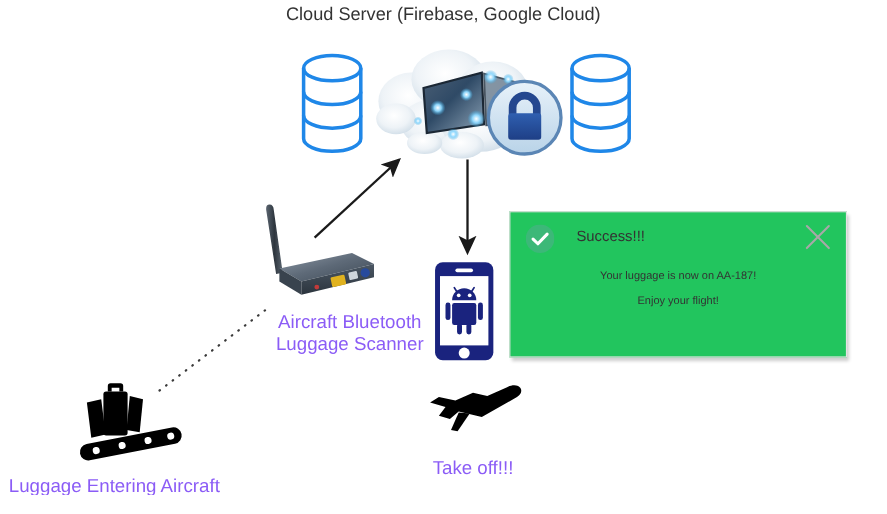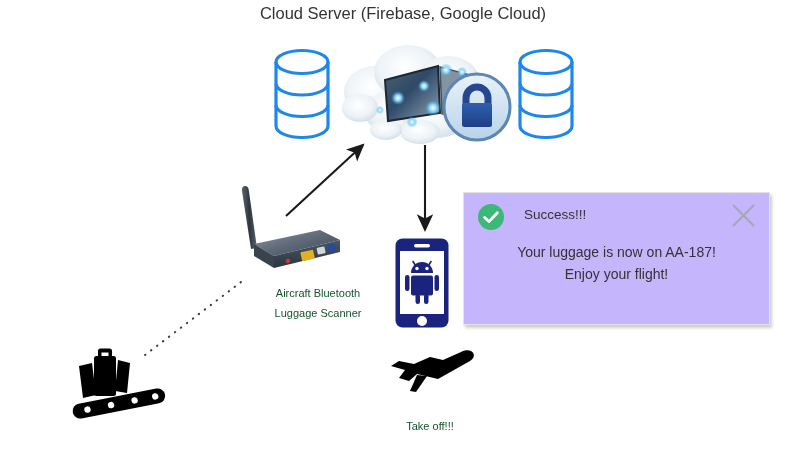--- a/index.html
+++ b/index.html
@@ -15,22 +15,22 @@
     position: relative;
     width: 806px;
     height: 450px;
     background: #ffffff;
     overflow: hidden;
   }
   .abs { position: absolute; }
 
   
   .label {
-    color: #14532d;
-    font-size: 11px;
+    color: #8b5cf6;
+    font-size: 17px;
     line-height: 20px;
     white-space: pre;
   }
   .title-label {
     color: #333333;
     font-size: 16.5px;
     line-height: 21px;
     white-space: pre;
     text-align: center;
   }
@@ -67,21 +67,21 @@
   #takeoff-label { left: 360px; top: 416px; width: 140px; text-align: center; }
 
   
   #luggage-graphic { left: 66px; top: 344px; width: 106px; height: 76px; }
   #luggage-label   { left: 8px;  top: 432px; }
 
   
   #success-dialog {
     left: 463px; top: 192px;
     width: 307px; height: 133px;
-    background: #c4b5fd;
+    background: #22c55e;
     border: 1px solid #e3e3e3;
     box-shadow: 2px 3px 3px rgba(0,0,0,0.20);
     box-sizing: border-box;
   }
   #dialog-header-row {
     position: absolute;
     left: 0; top: 0; right: 0; height: 46px;
   }
   #success-check-icon {
     position: absolute;
@@ -100,21 +100,21 @@
     position: absolute;
     right: 12px; top: 9px;
     width: 27px; height: 27px;
     cursor: pointer;
   }
   #dialog-body {
     position: absolute;
     left: 0; top: 48px; right: 0;
     text-align: center;
     color: #333333;
-    font-size: 14px;
+    font-size: 10px;
     line-height: 22px;
     white-space: pre-line;
   }
 </style>
 </head>
 <body>
 
 <div id="canvas">
 
   <div class="abs title-label" id="cloud-title">Cloud Server (Firebase, Google Cloud)</div>
@@ -307,20 +307,21 @@
       </g>
       <g fill="#ffffff" transform="rotate(-11 53 60)">
         <circle cx="21" cy="59.5" r="3.2"></circle>
         <circle cx="45" cy="59.5" r="3.2"></circle>
         <circle cx="69" cy="59.5" r="3.2"></circle>
         <circle cx="90" cy="59.5" r="3.2"></circle>
       </g>
     </g>
   </svg>
 
+  <div class="abs label" id="luggage-label">Luggage Entering Aircraft</div>
 
   <div class="abs" id="success-dialog">
 
     <div id="dialog-header-row">
 
       <svg id="success-check-icon" viewBox="0 0 26 26">
         <circle cx="13" cy="13" r="13" fill="#3cb878"></circle>
         <path d="M6.6 13.4 L11 17.6 L19.4 8.8" fill="none" stroke="#ffffff" stroke-width="2.8" stroke-linecap="round" stroke-linejoin="round"></path>
       </svg>
 

